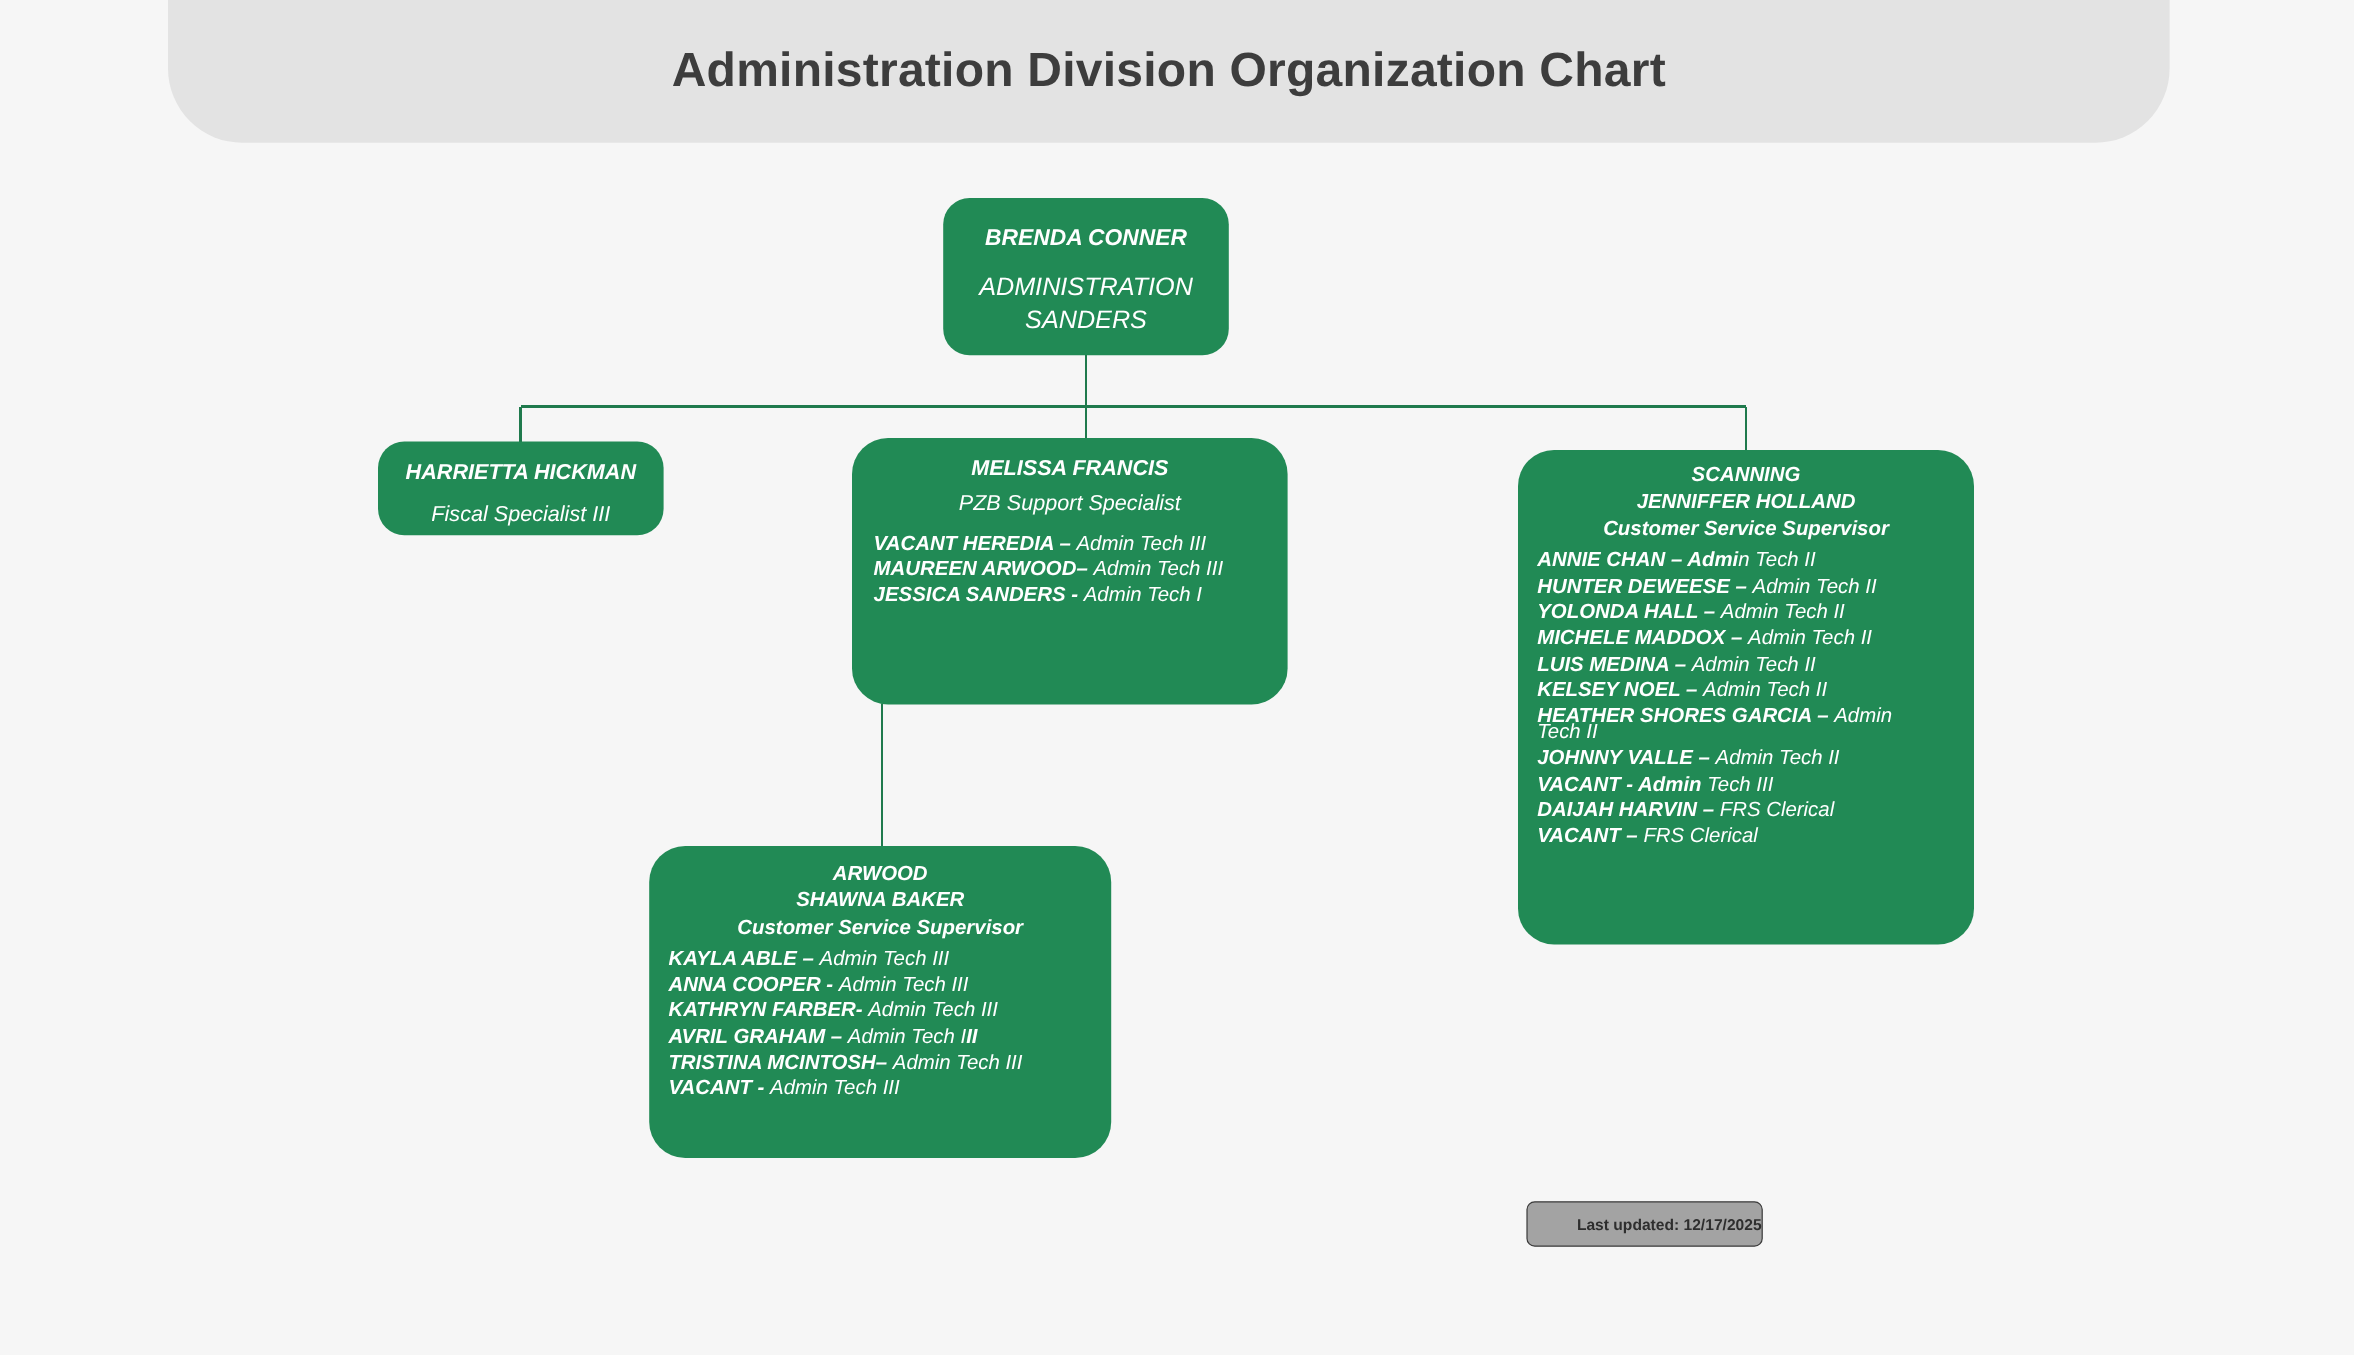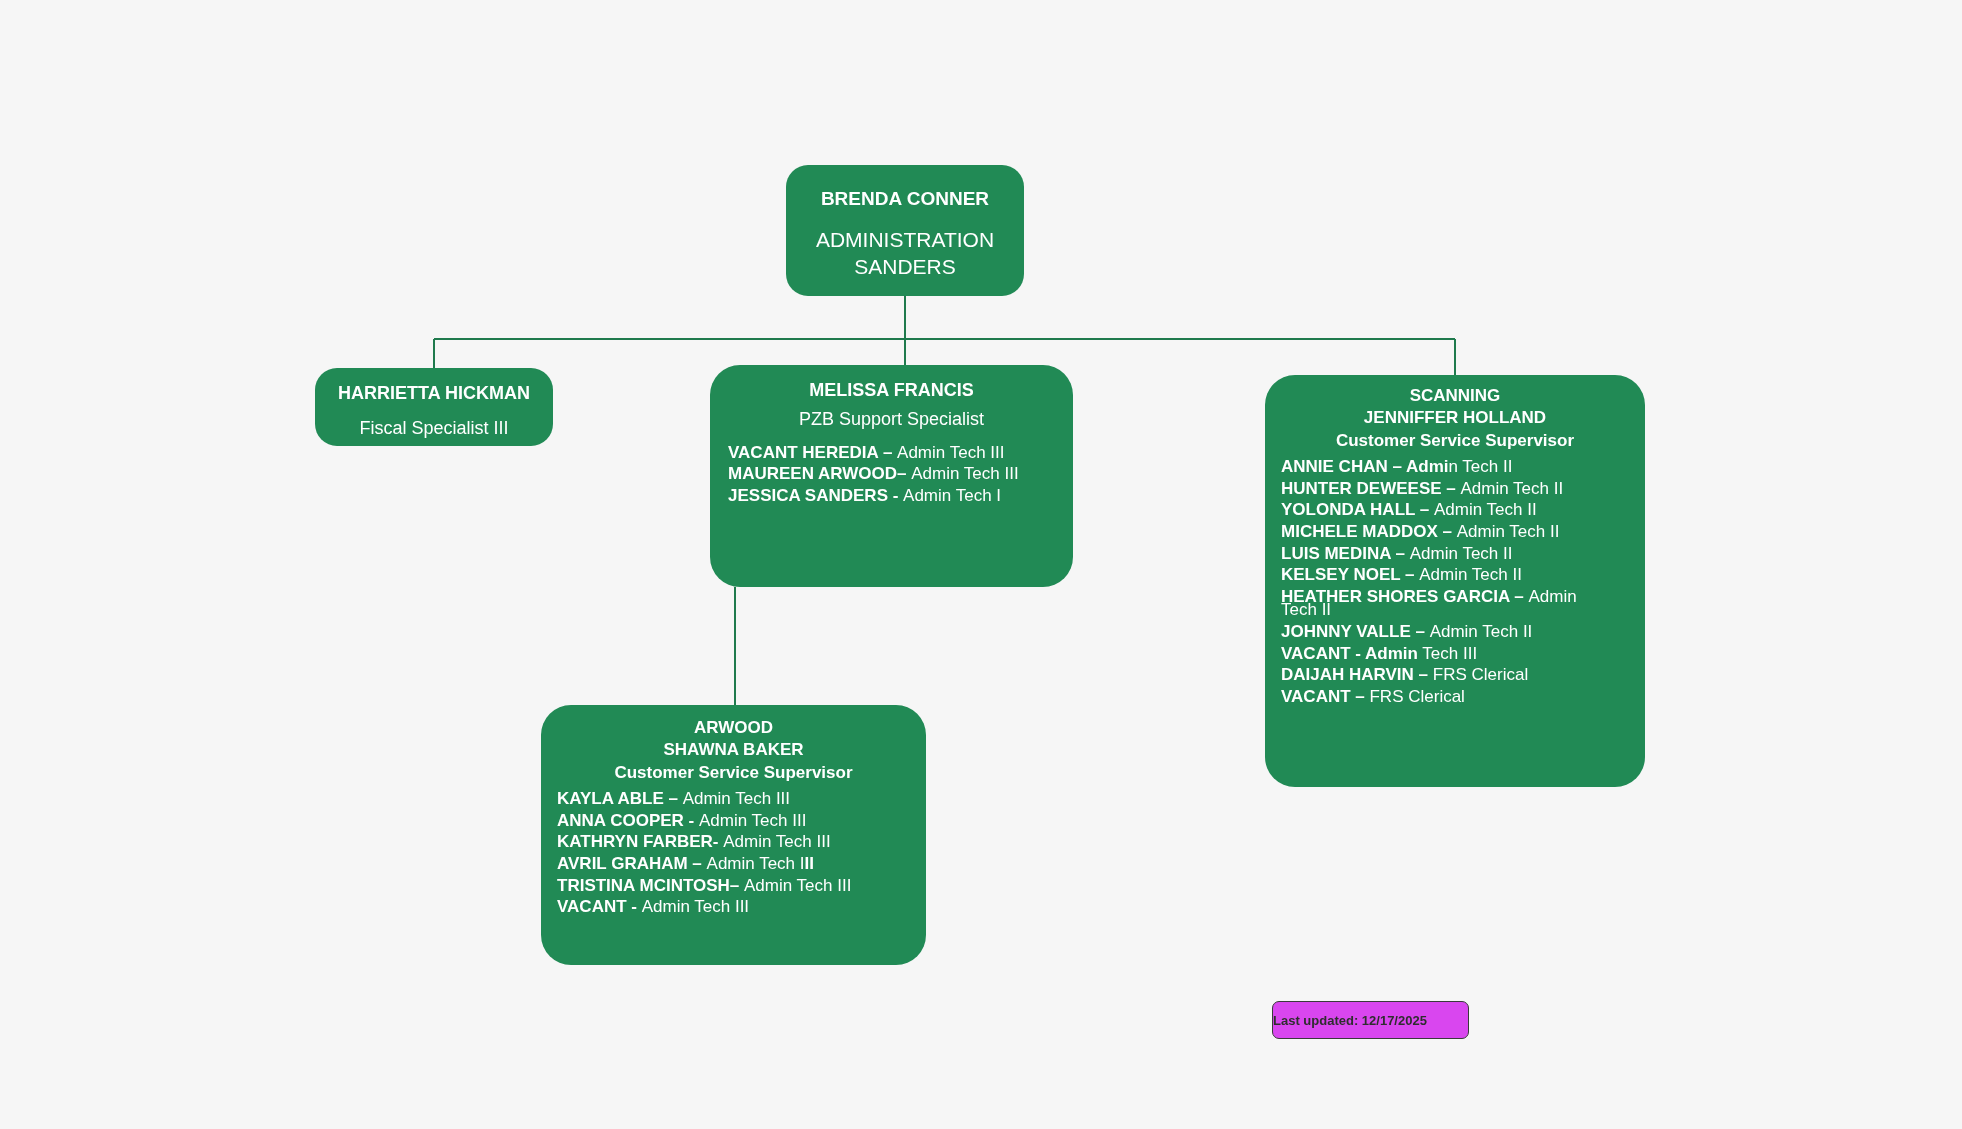--- a/index.html
+++ b/index.html
@@ -46,20 +46,21 @@
     pointer-events: none;
   }
 
   
   .node {
     position: absolute;
     background: #218a55;
     border-radius: 30px;
     color: #ffffff;
     padding: 14px 18px;
+    font-style: italic;
   }
   .node.root       { left: 786px;  top: 165px; width: 238px;  height: 131px; border-radius: 22px; padding-top: 22px; }
   .node.fiscal     { left: 315px;  top: 368px; width: 238px;  height: 78px;  border-radius: 22px; padding-top: 14px; }
   .node.pzb        { left: 710px;  top: 365px; width: 363px;  height: 222px; }
   .node.scanning   { left: 1265px; top: 375px; width: 380px;  height: 412px; padding: 10px 16px; }
   .node.records    { left: 541px;  top: 705px; width: 385px;  height: 260px; padding: 12px 16px; }
 
   .nm-name {
     text-align: center;
     font-weight: bold;
@@ -106,36 +107,39 @@
     display: block;
     margin-top: -8px;
     font-weight: normal;
   }
 
   
   .updated-stamp {
     position: absolute;
     left: 1272px; top: 1001px;
     width: 197px; height: 38px;
-    background: #d946ef;
+    background: #a3a3a3;
     border: 1.5px solid #3a3a3a;
     border-radius: 7px;
     display: flex;
     align-items: center;
-    justify-content: flex-start;
+    justify-content: flex-end;
     font-size: 13px;
     font-weight: bold;
     color: #2e2e2e;
   }
 </style>
 </head>
 <body>
 
 <div id="canvas">
 
+  <div class="header-band">
+    <div class="page-title">Administration Division Organization Chart</div>
+  </div>
 
   <svg id="connectors" viewBox="0 0 1962 1129" width="1962" height="1129" xmlns="http://www.w3.org/2000/svg">
     <g stroke="#1f7a4d" stroke-width="2.2" fill="none" shape-rendering="crispEdges">
 
       <line x1="905" y1="296" x2="905" y2="339"></line>
 
       <line x1="434" y1="339" x2="1455" y2="339"></line>
 
       <line x1="434" y1="339" x2="434" y2="368"></line>
 

